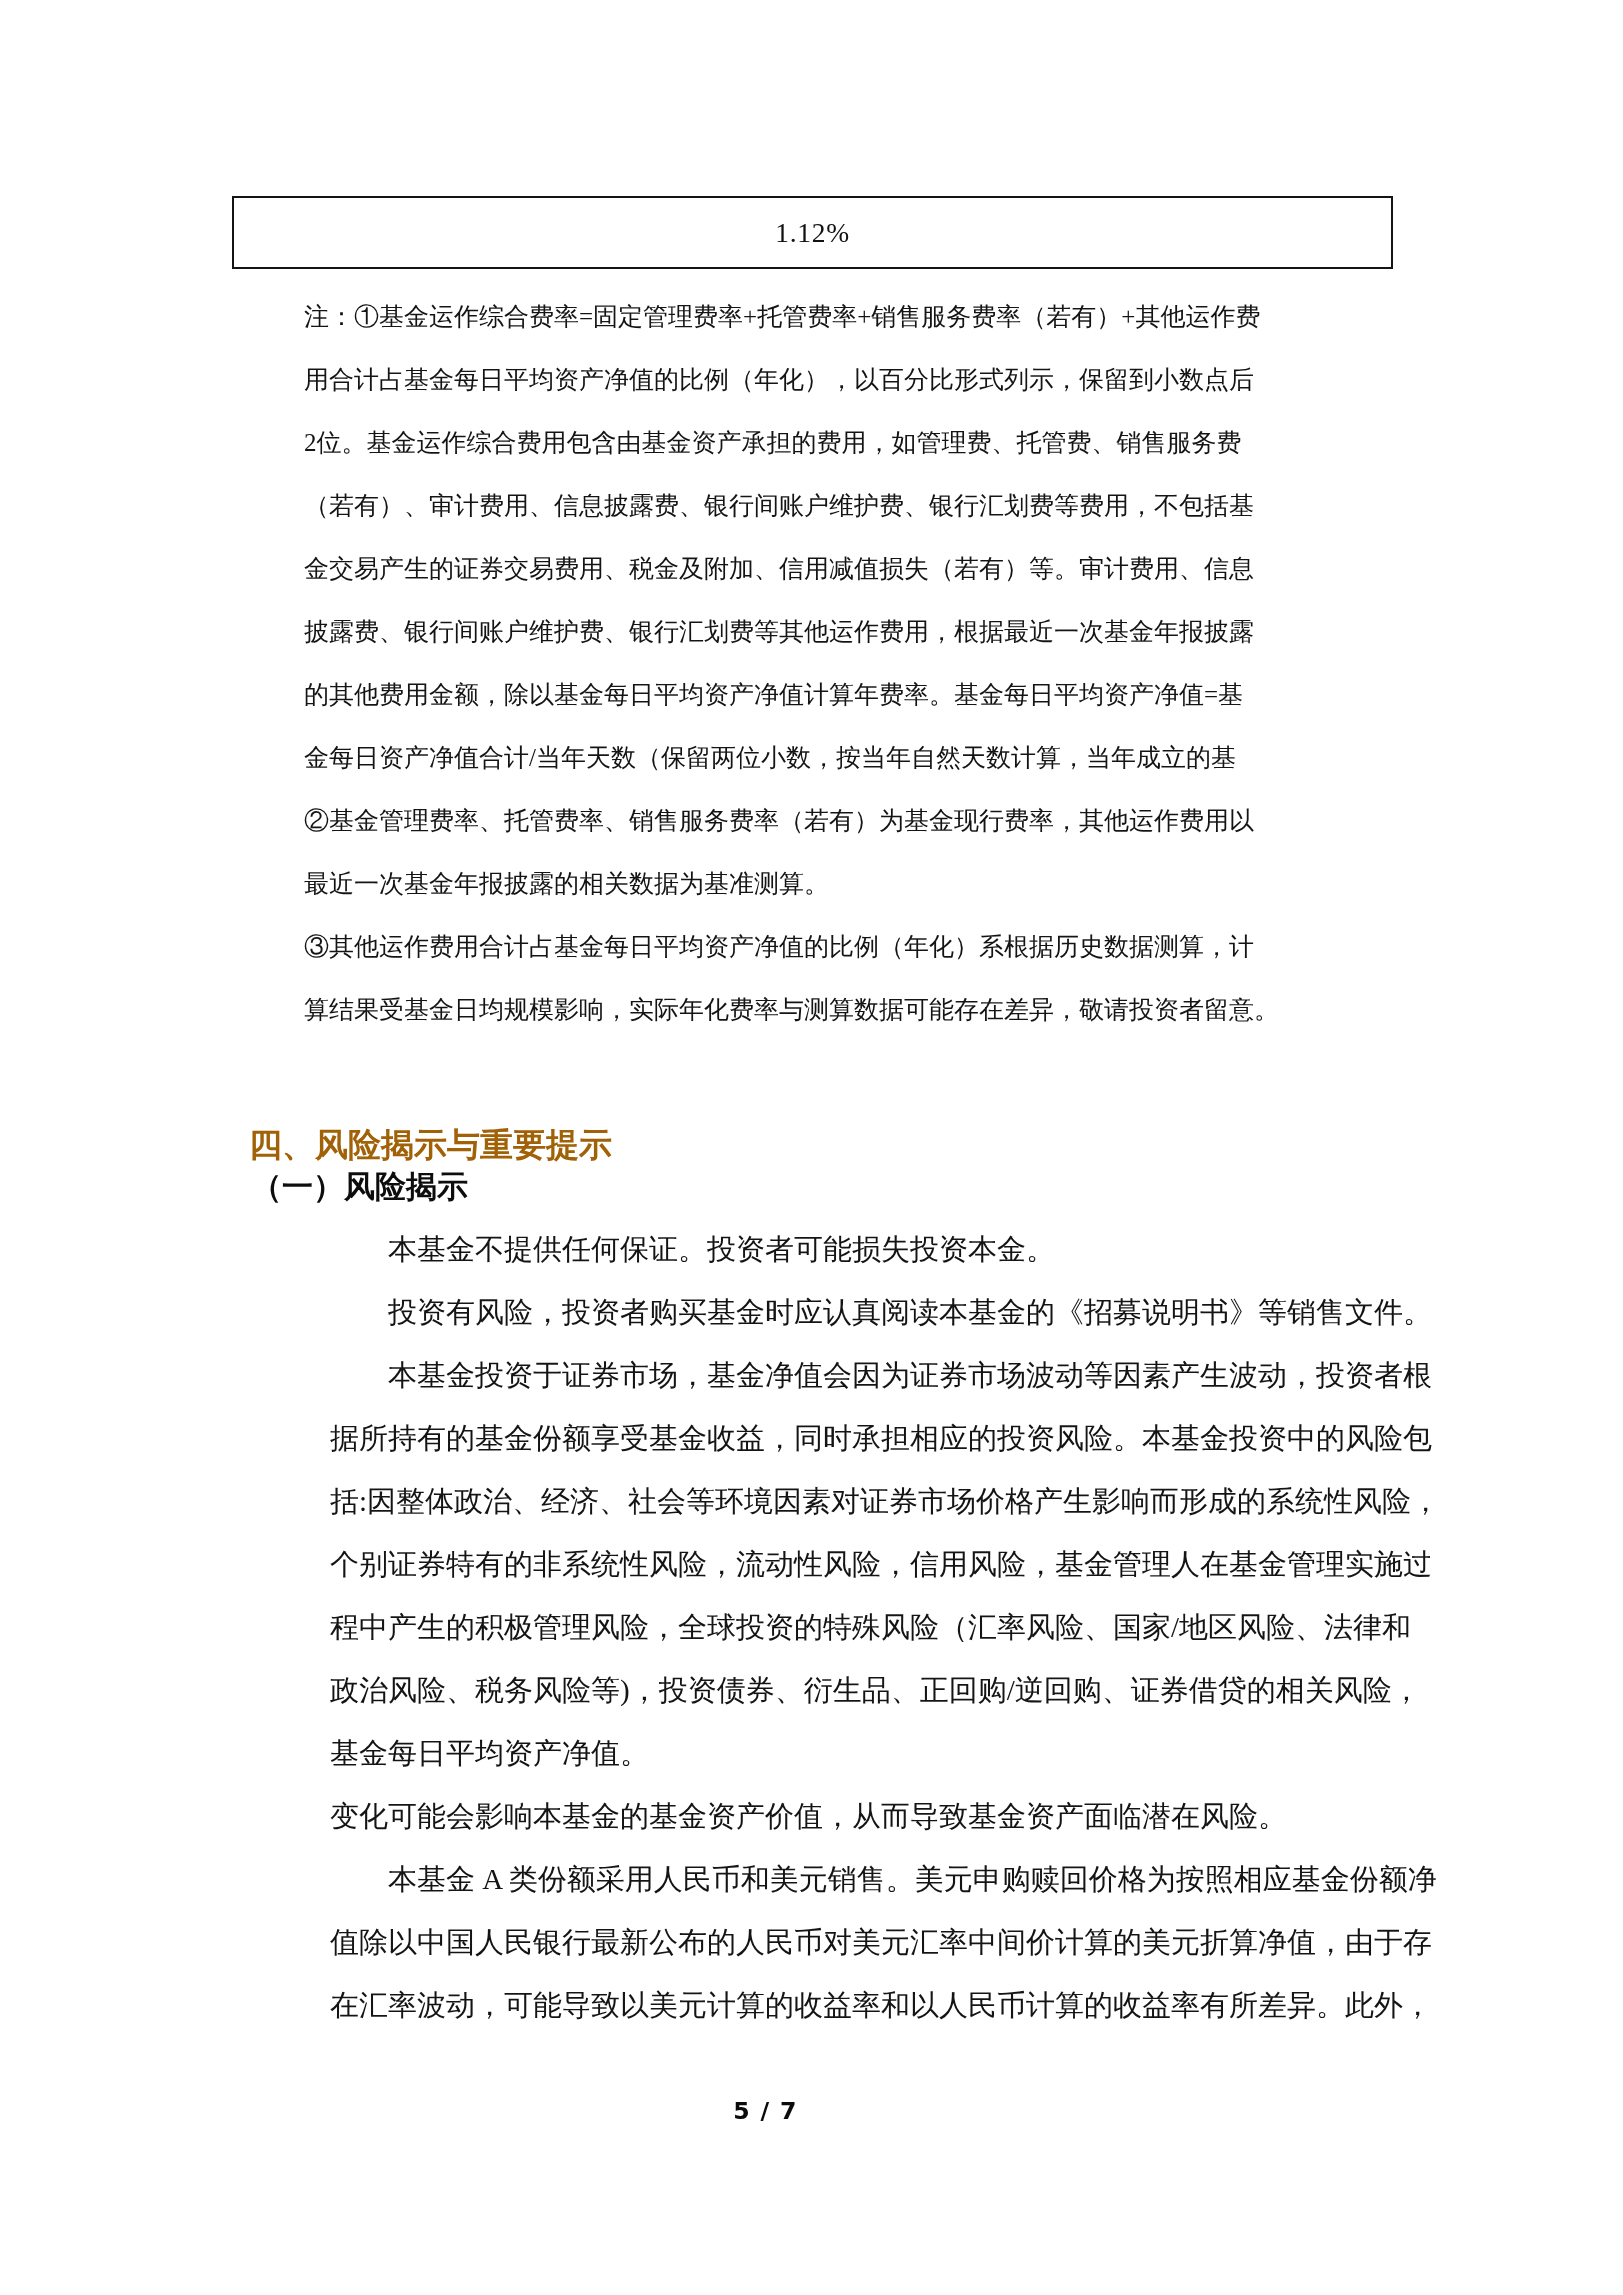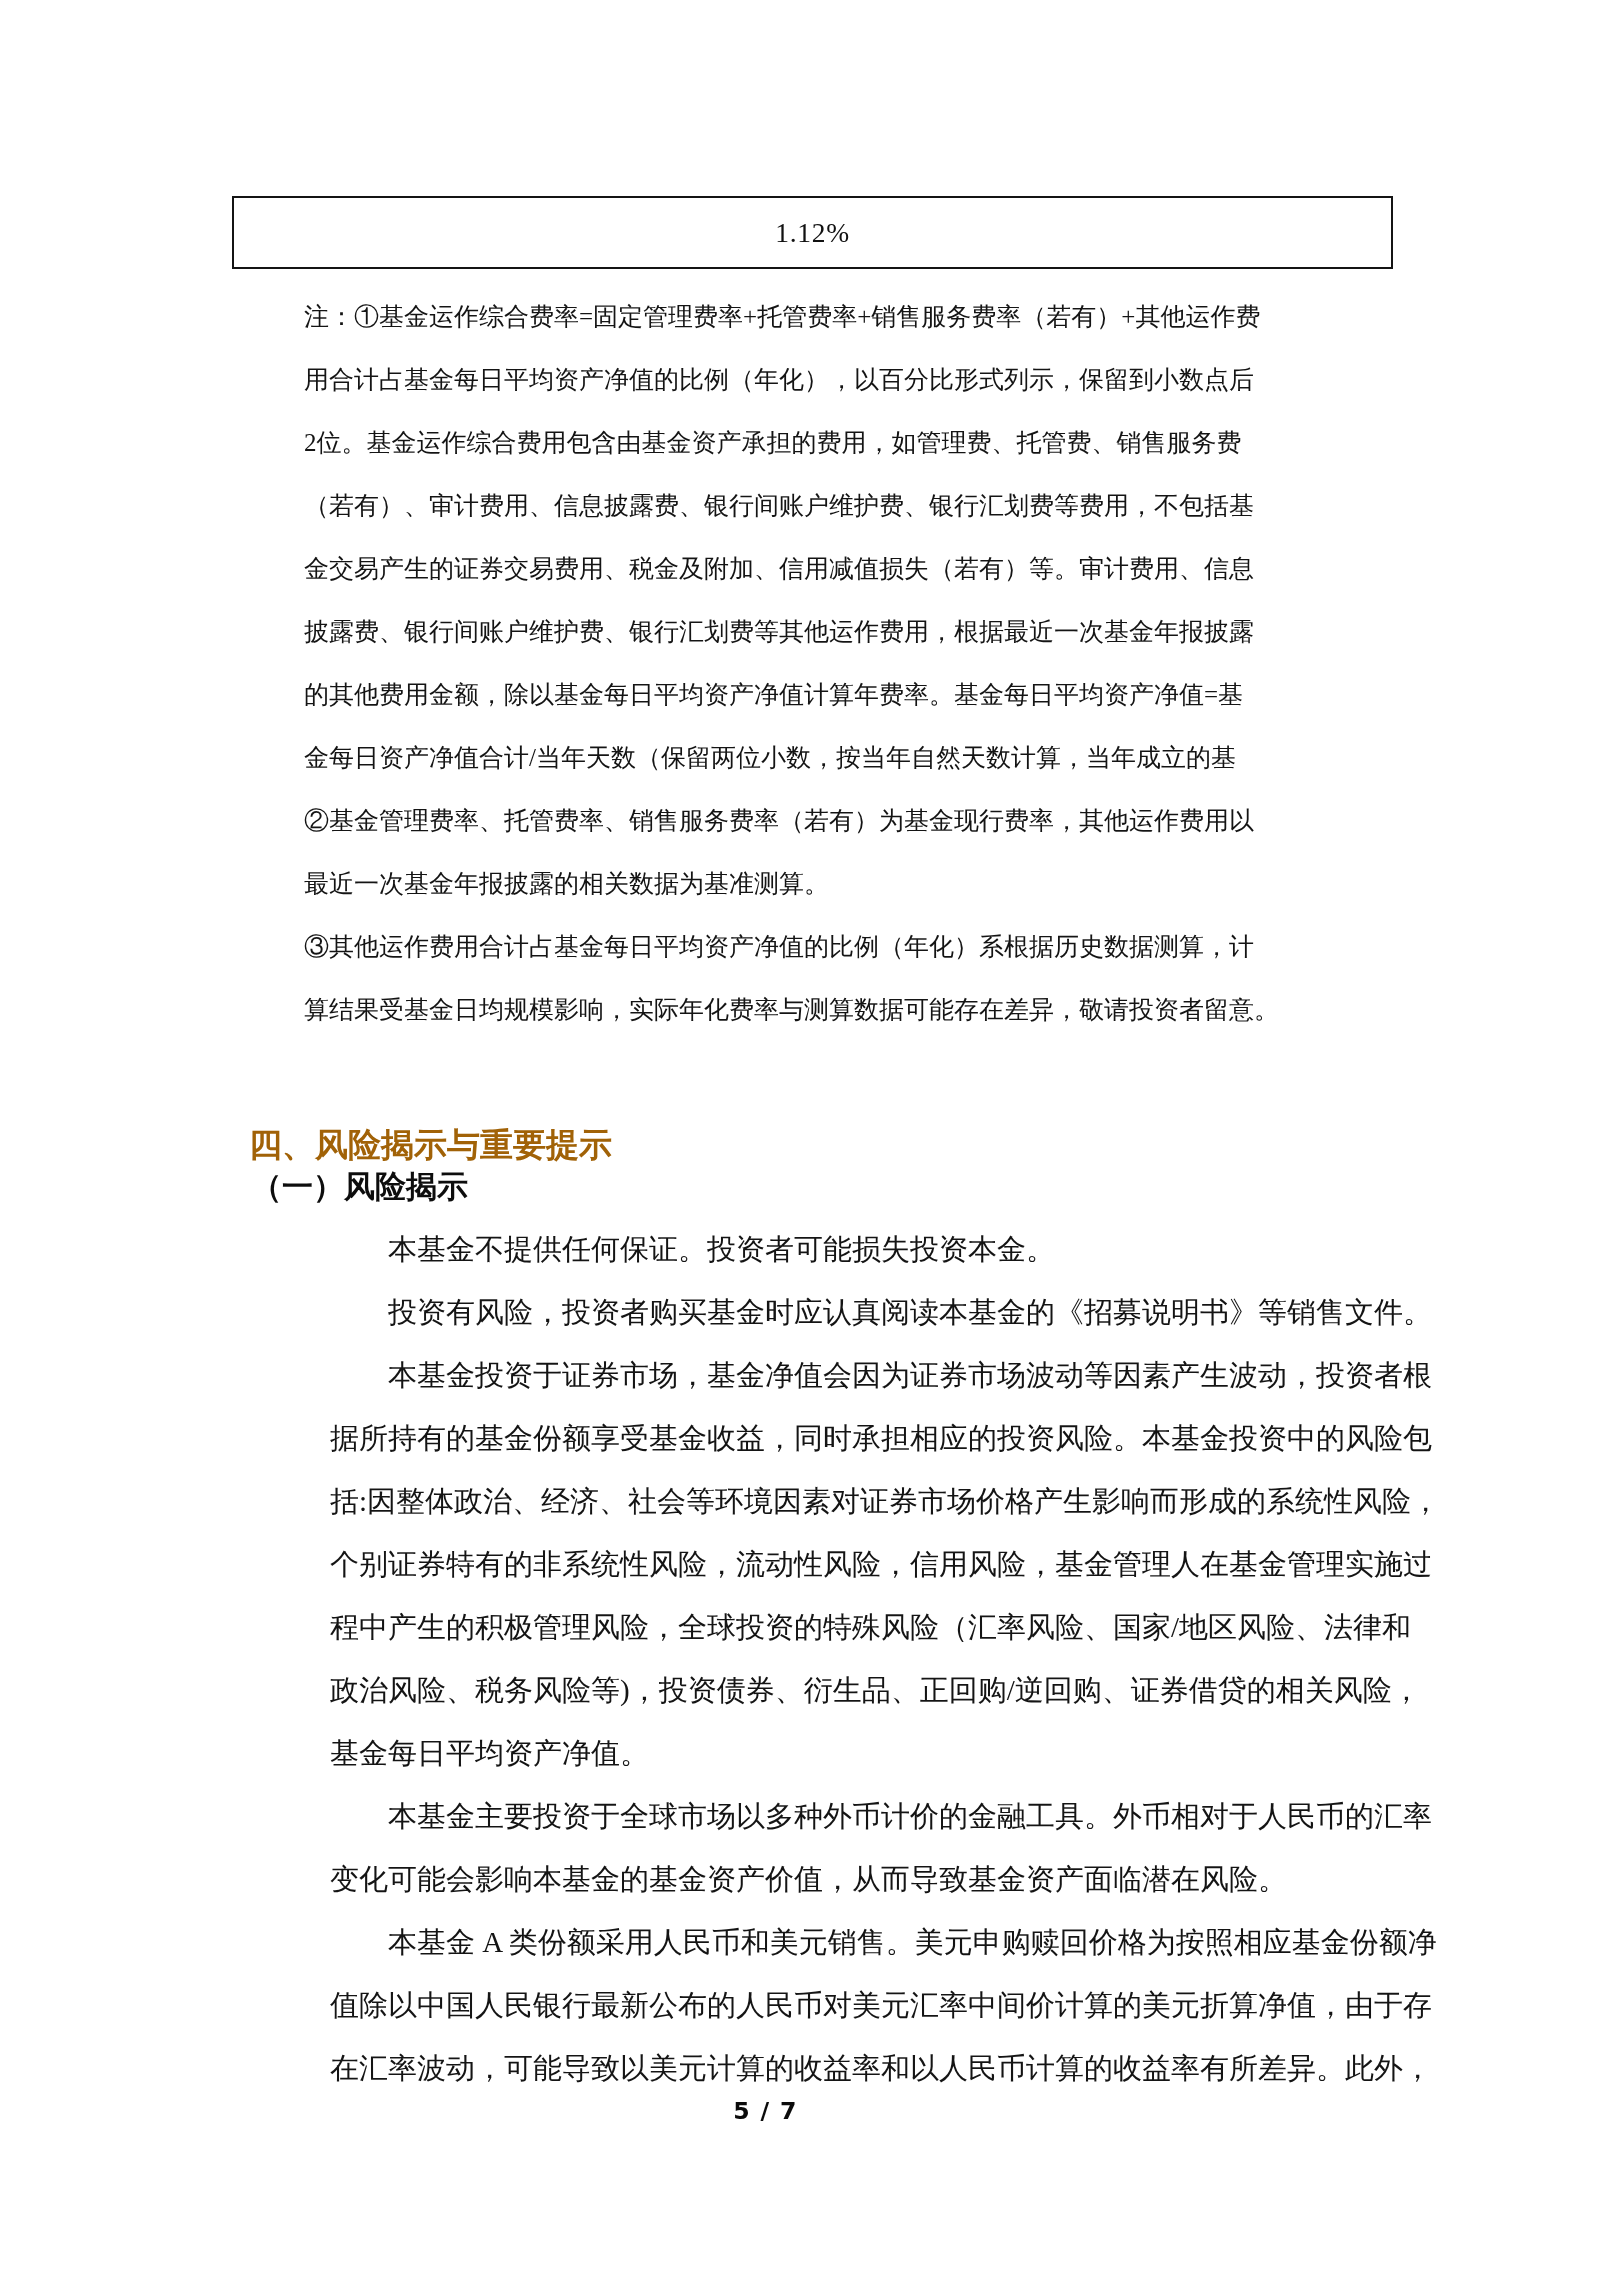--- a/index.html
+++ b/index.html
@@ -129,21 +129,20 @@
   <div class="risk-block">
     <div class="t-line">　　本基金不提供任何保证。投资者可能损失投资本金。</div>
     <div class="t-line">　　投资有风险，投资者购买基金时应认真阅读本基金的《招募说明书》等销售文件。</div>
     <div class="t-line">　　本基金投资于证券市场，基金净值会因为证券市场波动等因素产生波动，投资者根</div>
     <div class="t-line">据所持有的基金份额享受基金收益，同时承担相应的投资风险。本基金投资中的风险包</div>
     <div class="t-line">括:因整体政治、经济、社会等环境因素对证券市场价格产生影响而形成的系统性风险，</div>
     <div class="t-line">个别证券特有的非系统性风险，流动性风险，信用风险，基金管理人在基金管理实施过</div>
     <div class="t-line">程中产生的积极管理风险，全球投资的特殊风险（汇率风险、国家/地区风险、法律和</div>
     <div class="t-line">政治风险、税务风险等)，投资债券、衍生品、正回购/逆回购、证券借贷的相关风险，</div>
     <div class="t-line">基金每日平均资产净值。</div>
-    <div class="t-line">　　本基金主要投资于全球市场以多种外币计价的金融工具。外币相对于人民币的汇率</div>
     <div class="t-line">变化可能会影响本基金的基金资产价值，从而导致基金资产面临潜在风险。</div>
     <div class="t-line">　　本基金 A 类份额采用人民币和美元销售。美元申购赎回价格为按照相应基金份额净</div>
     <div class="t-line">值除以中国人民银行最新公布的人民币对美元汇率中间价计算的美元折算净值，由于存</div>
     <div class="t-line">在汇率波动，可能导致以美元计算的收益率和以人民币计算的收益率有所差异。此外，</div>
   </div>
 
   <div class="footer">
     <span class="page-num">5 / 7</span>
   </div>
 

